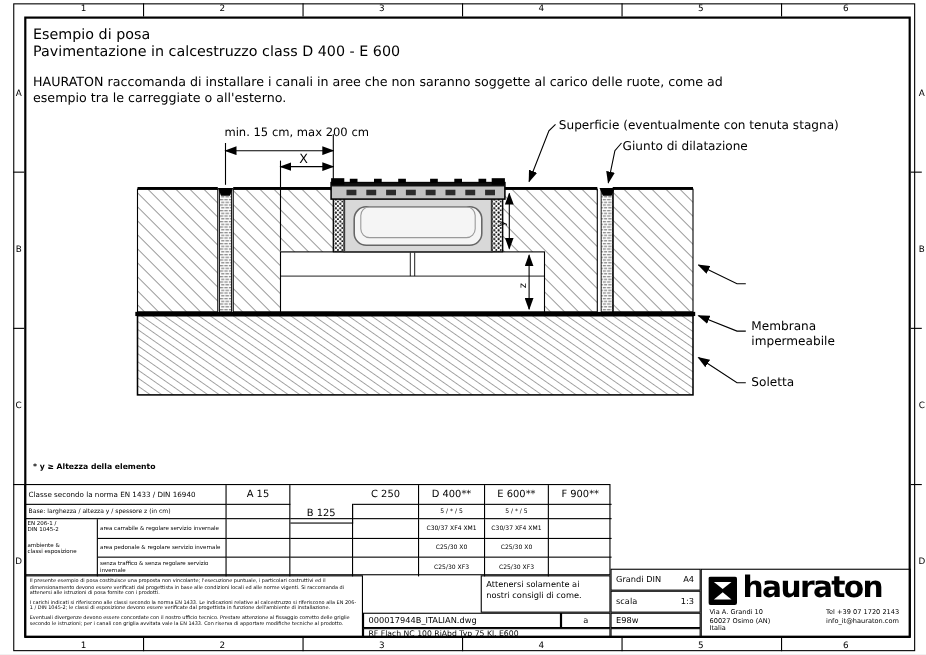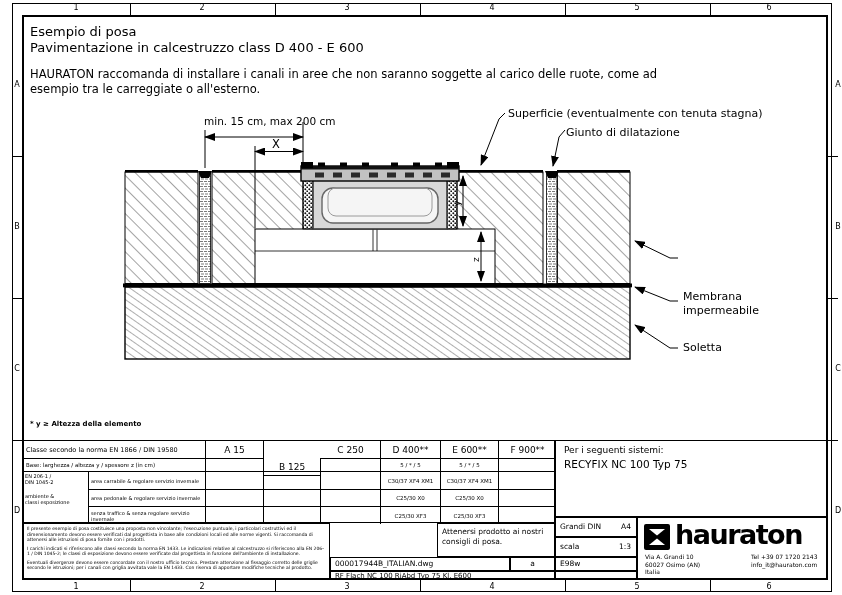--- a/index.html
+++ b/index.html
@@ -188,21 +188,21 @@
   <div class="abs lbl" style="left:566px;top:126px;">Giunto di dilatazione</div>
   <div class="abs lbl2" style="left:683px;top:290px;width:100px;">Membrana impermeabile</div>
   <div class="abs lbl" style="left:683px;top:341px;">Soletta</div>
   <div class="abs dimtxt" style="left:204px;top:115px;">min. 15 cm, max 200 cm</div>
   <div class="abs dimtxt" style="left:272px;top:137px;font-size:11.5px;">X</div>
   <div class="abs rot" style="left:452px;top:206px;">y</div>
   <div class="abs rot" style="left:471px;top:262px;">z</div>
   <div class="abs footnote" style="left:30px;top:420px;text-align:right;">* y ≥ Altezza della elemento</div>
 
   <div class="abs boxed" style="left:22px;top:440px;width:533px;height:83px;">
-    <div class="cell t6" style="left:0;top:0;width:183px;height:18px;display:flex;align-items:center;">Classe secondo la norma EN 1866 / DIN 19580</div>
+    <div class="cell t6" style="left:0;top:0;width:183px;height:18px;display:flex;align-items:center;">Classe secondo la norma EN 1433 / DIN 16940</div>
     <div class="cell hdr" style="left:183px;top:0;width:58px;height:18px;">A 15</div>
     <div class="cell hdr" style="left:241px;top:17px;width:57px;height:18px;">B 125</div>
     <div class="cell hdr" style="left:298px;top:0;width:60px;height:18px;">C 250</div>
     <div class="cell hdr" style="left:358px;top:0;width:60px;height:18px;">D 400**</div>
     <div class="cell hdr" style="left:418px;top:0;width:58px;height:18px;">E 600**</div>
     <div class="cell hdr" style="left:476px;top:0;width:57px;height:18px;border-right:none;">F 900**</div>
 
     <div class="cell t55" style="left:0;top:18px;width:183px;height:13px;display:flex;align-items:center;">Base: larghezza / altezza y / spessore z (in cm)</div>
     <div class="cell val" style="left:183px;top:18px;width:58px;height:13px;"></div>
     <div class="cell val" style="left:241px;top:18px;width:57px;height:13px;"></div>
@@ -236,32 +236,28 @@
 
     <div class="cell tinylbl" style="left:66px;top:66px;width:117px;height:17px;border-bottom:none;display:flex;align-items:center;">senza traffico &amp; senza regolare servizio invernale</div>
     <div class="cell val" style="left:183px;top:66px;width:58px;height:17px;border-bottom:none;"></div>
     <div class="cell val" style="left:241px;top:66px;width:57px;height:17px;border-bottom:none;"></div>
     <div class="cell val" style="left:298px;top:66px;width:60px;height:17px;border-bottom:none;"></div>
     <div class="cell val" style="left:358px;top:66px;width:60px;height:17px;border-bottom:none;">C25/30 XF3</div>
     <div class="cell val" style="left:418px;top:66px;width:58px;height:17px;border-bottom:none;">C25/30 XF3</div>
     <div class="cell val" style="left:476px;top:66px;width:57px;height:17px;border:none;"></div>
   </div>
 
-  <div class="abs boxed" style="left:555px;top:440px;width:273px;height:77px;">
-    <div class="abs" style="left:8px;top:4px;font-size:9px;">Per i seguenti sistemi:</div>
-    <div class="abs" style="left:8px;top:17px;font-size:10.5px;">RECYFIX NC 100 Typ 75</div>
-  </div>
 
   <div class="abs boxed disc" style="left:22px;top:523px;width:308px;height:56px;">
     <p>Il presente esempio di posa costituisce una proposta non vincolante; l'esecuzione puntuale, i particolari costruttivi ed il dimensionamento devono essere verificati dal progettista in base alle condizioni locali ed alle norme vigenti. Si raccomanda di attenersi alle istruzioni di posa fornite con i prodotti.</p>
     <p>I carichi indicati si riferiscono alle classi secondo la norma EN 1433. Le indicazioni relative al calcestruzzo si riferiscono alla EN 206-1 / DIN 1045-2; le classi di esposizione devono essere verificate dal progettista in funzione dell'ambiente di installazione.</p>
     <p>Eventuali divergenze devono essere concordate con il nostro ufficio tecnico. Prestare attenzione al fissaggio corretto delle griglie secondo le istruzioni; per i canali con griglia avvitata vale la EN 1433. Con riserva di apportare modifiche tecniche al prodotto.</p>
   </div>
 
-  <div class="abs boxed tb-lab" style="left:437px;top:523px;width:118px;height:34px;padding:3px 4px;line-height:9.5px;">Attenersi prodotto ai nostri consigli di posa.</div>
+  <div class="abs boxed tb-lab" style="left:437px;top:523px;width:118px;height:34px;padding:3px 4px;line-height:9.5px;">Attenersi solamente ai nostri consigli di come.</div>
 
   <div class="abs boxed" style="left:555px;top:517px;width:82px;height:20px;">
     <span class="abs tb-lab" style="left:4px;top:4px;">Grandi DIN</span>
     <span class="abs tb-lab" style="right:5px;top:4px;">A4</span>
   </div>
   <div class="abs boxed" style="left:555px;top:537px;width:82px;height:20px;">
     <span class="abs tb-lab" style="left:4px;top:4px;">scala</span>
     <span class="abs tb-lab" style="right:5px;top:4px;">1:3</span>
   </div>
 

